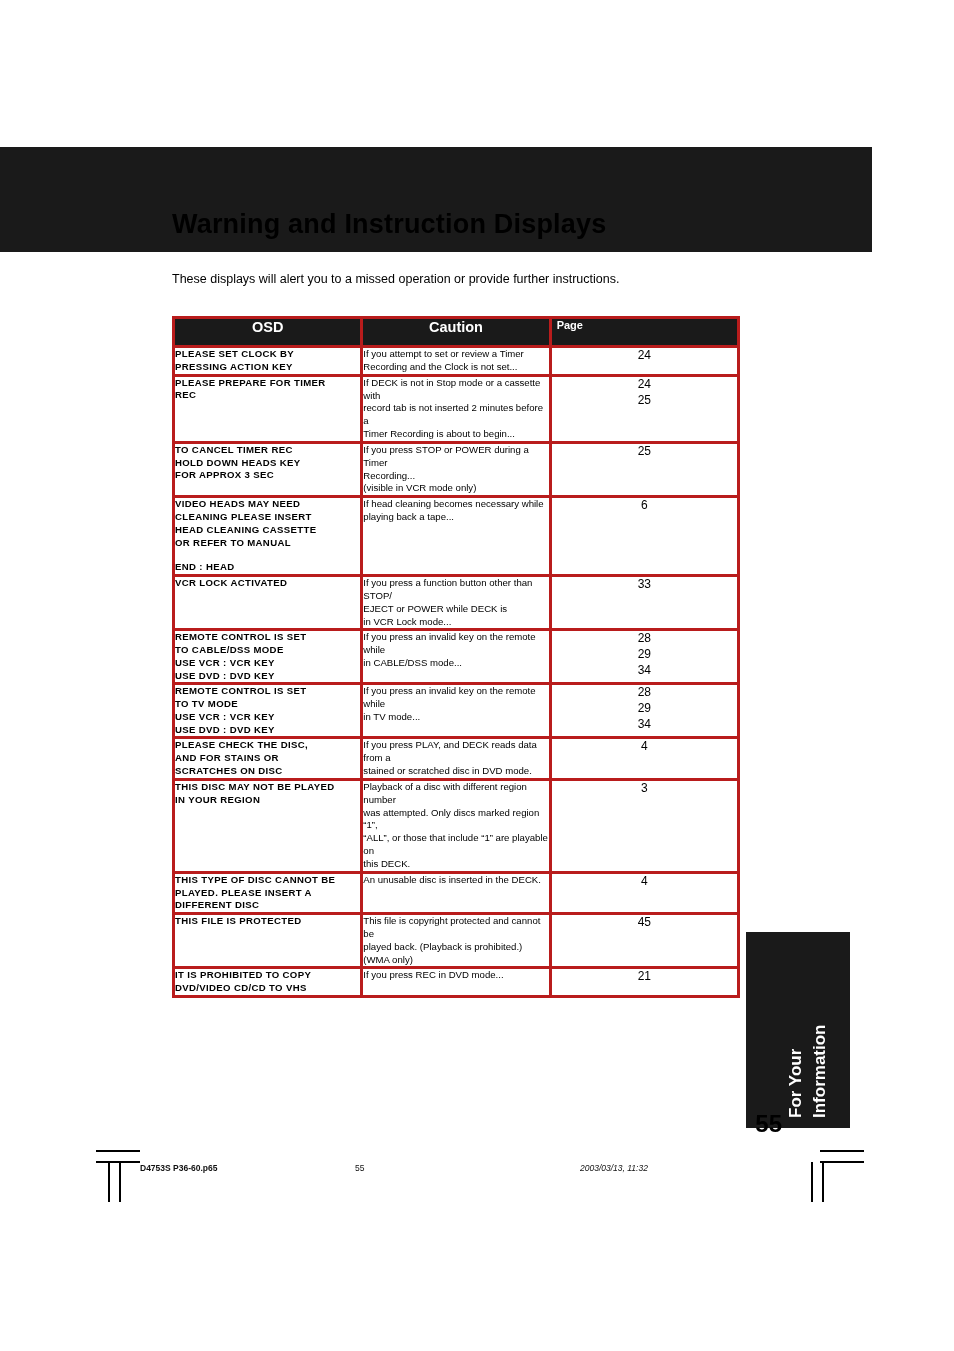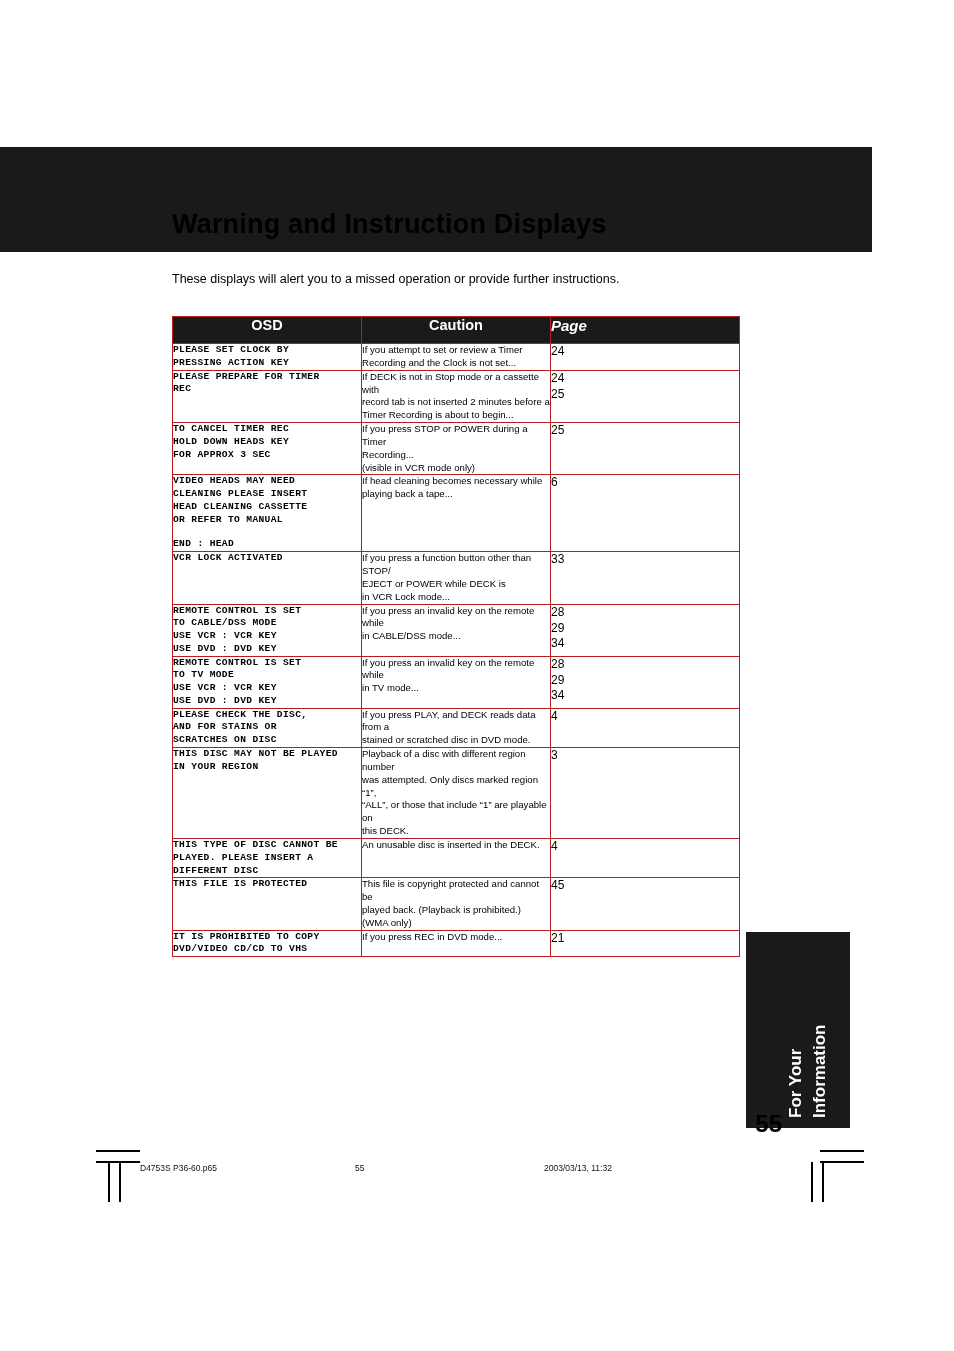--- a/index.html
+++ b/index.html
@@ -55,58 +55,57 @@
     left: 172px;
     top: 316px;
     width: 568px;
   }
   table.osd {
     border-collapse: collapse;
     width: 568px;
     table-layout: fixed;
   }
   table.osd td, table.osd th {
-    border: 1px solid #b91c1c;
+    border: 3px solid #b91c1c;
     vertical-align: top;
     padding: 0;
   }
   thead th {
     background: #1a1a1a;
     color: #fff;
     font-size: 14.5px;
     font-weight: bold;
     height: 26px;
     text-align: center;
     vertical-align: middle;
     border: 1px solid #000;
   }
   thead th.page-h {
-    font-size: 15px;
+    font-size: 11px;
     text-align: left;
-    font-style: italic;
+    padding-left: 5px;
   }
   td.osd-cell {
     font-size: 9.6px;
     font-weight: bold;
     letter-spacing: 0.35px;
     line-height: 1.33;
     padding: 5px 4px 5px 9px;
     width: 231px;
-    font-family: Liberation Mono, monospace;
   }
   td.caution-cell {
     font-size: 9.6px;
     line-height: 1.34;
     padding: 5px 6px 5px 6px;
     width: 294px;
     margin-left: 14px;
   }
   td.page-cell {
     font-size: 12px;
-    text-align: left;
+    text-align: center;
     vertical-align: middle;
     width: 41px;
     line-height: 1.33;
   }
   .sub-line {
     display: block;
   }
   .endplay {
     display: block;
     margin-top: 12px;
@@ -149,23 +148,23 @@
     font-weight: bold;
   }
 
   
   .footer {
     position: absolute;
     top: 1163px;
     font-size: 8.5px;
     color: #111;
   }
-  .footer.f1 { left: 140px; }
+  .footer.f1 { left: 140px; font-weight: bold; }
   .footer.f2 { left: 355px; }
-  .footer.f3 { left: 544px; }
+  .footer.f3 { left: 580px; font-style: italic; }
 </style>
 </head>
 <body>
 
 <div class="crop" style="left:108px; top:155px; width:2px; height:40px;"></div>
 <div class="crop" style="left:119px; top:155px; width:2px; height:40px;"></div>
 <div class="crop" style="left:96px; top:196px; width:44px; height:2px;"></div>
 <div class="crop" style="left:96px; top:207px; width:44px; height:2px;"></div>
 <div class="crop" style="left:811px; top:155px; width:2px; height:40px;"></div>
 <div class="crop" style="left:822px; top:155px; width:2px; height:40px;"></div>

